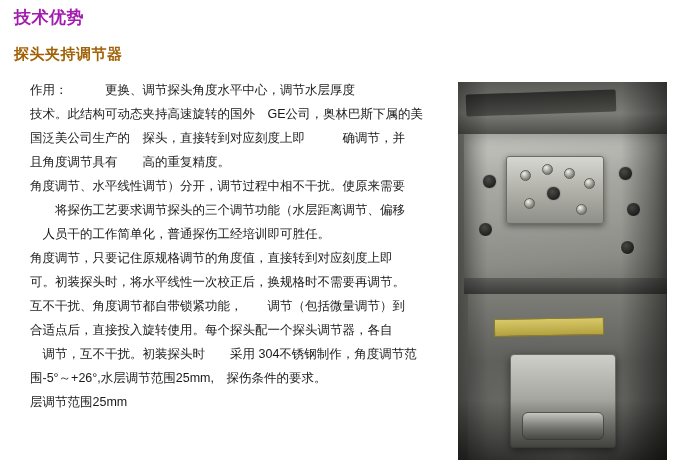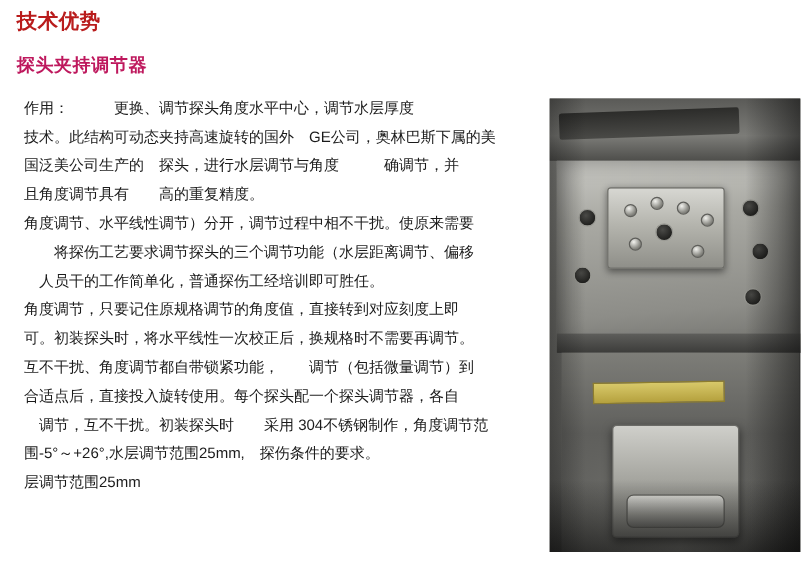--- a/index.html
+++ b/index.html
@@ -19,35 +19,35 @@
     position: relative;
     width: 673px;
     height: 474px;
   }
   .title-main {
     position: absolute;
     left: 14px;
     top: 6px;
     font-size: 17px;
     font-weight: 700;
-    color: #b91c1c;
+    color: #a21caf;
     letter-spacing: 0.5px;
   }
   .title-sub {
     position: absolute;
     left: 14px;
     top: 45px;
     font-size: 15px;
     font-weight: 700;
-    color: #be185d;
+    color: #a16207;
     letter-spacing: 0.5px;
   }
   .body-text {
     position: absolute;
-    left: 20px;
+    left: 30px;
     top: 78px;
     width: 440px;
     font-size: 12.5px;
     line-height: 24px;
     color: #1a1a1a;
     text-align: justify;
   }
   .body-text p {
     margin: 0 0 0 0;
   }
@@ -162,21 +162,21 @@
 <body>
 
 <div class="page">
 
   <div class="title-main">技术优势</div>
   <div class="title-sub">探头夹持调节器</div>
 
   <div class="body-text">
     <p>作用：　　　更换、调节探头角度水平中心，调节水层厚度</p>
     <p>技术。此结构可动态夹持高速旋转的国外　GE公司，奥林巴斯下属的美</p>
-    <p>国泛美公司生产的　探头，进行水层调节与角度　　　确调节，并</p>
+    <p>国泛美公司生产的　探头，直接转到对应刻度上即　　　确调节，并</p>
     <p>且角度调节具有　　高的重复精度。</p>
     <p>角度调节、水平线性调节）分开，调节过程中相不干扰。使原来需要</p>
     <p>　　将探伤工艺要求调节探头的三个调节功能（水层距离调节、偏移</p>
     <p>　人员干的工作简单化，普通探伤工经培训即可胜任。</p>
     <p>角度调节，只要记住原规格调节的角度值，直接转到对应刻度上即</p>
     <p>可。初装探头时，将水平线性一次校正后，换规格时不需要再调节。</p>
     <p>互不干扰、角度调节都自带锁紧功能，　　调节（包括微量调节）到</p>
     <p>合适点后，直接投入旋转使用。每个探头配一个探头调节器，各自</p>
     <p>　调节，互不干扰。初装探头时　　采用 304不锈钢制作，角度调节范</p>
     <p>围-5°～+26°,水层调节范围25mm,　探伤条件的要求。</p>

